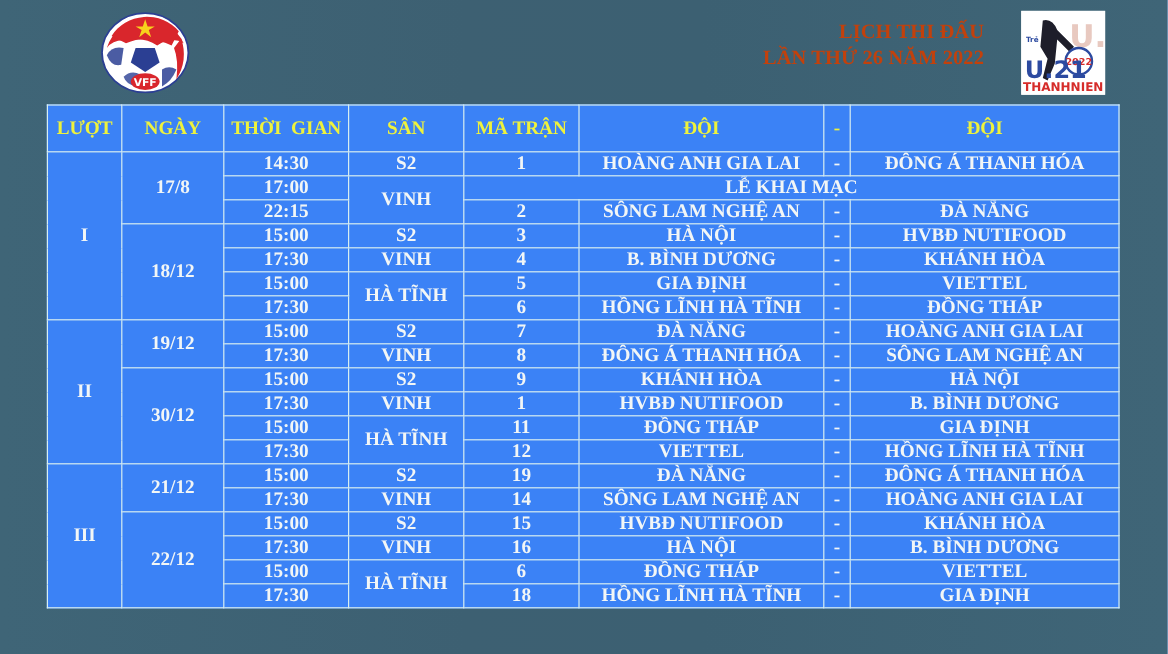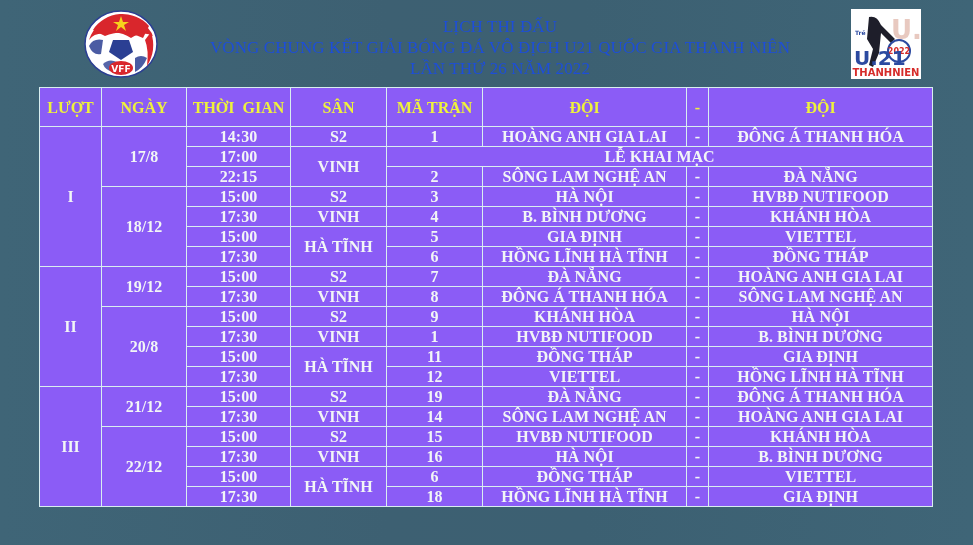--- a/index.html
+++ b/index.html
@@ -2,31 +2,31 @@
 <html><head>
 <meta charset="utf-8">
 <style>
   html, body { margin:0; padding:0; }
   body {
     width:973px; height:545px; overflow:hidden; position:relative;
     background: linear-gradient(90deg, #3f6577 0%, #3d6072 40%, #3c6072 60%, #3f6577 100%);
     font-family: "Liberation Serif", "DejaVu Serif", serif;
   }
   .title-block {
-    position:absolute; left:180px; top:16px; width:640px; text-align:center;
-    color:#1d4ed8; font-weight:normal; font-size:17px; line-height:21px;
+    position:absolute; left:180px; top:16px; width:640px; text-align:right;
+    color:#c2410c; font-weight:bold; font-size:17px; line-height:21px;
     letter-spacing:0.1px;
   }
   .title-block div { white-space:nowrap; }
   .logo-vff { position:absolute; left:83px; top:10px; width:76px; height:68px; }
   .logo-u21 { position:absolute; left:851px; top:9px; width:70px; height:70px; background:#ffffff; }
   table.sched {
     position:absolute; left:39px; top:87px; width:893px;
     border-collapse:collapse; table-layout:fixed;
-    background:#8b5cf6;
+    background:#3b82f6;
   }
   table.sched td, table.sched th {
     border:1.5px solid #d8eef0;
     padding:0; text-align:center; vertical-align:middle;
     color:#f2f6f6; font-weight:bold; font-size:16px; line-height:17px;
     white-space:nowrap; overflow:hidden;
   }
   table.sched th { color:#eef23c; height:38px; font-size:16px; }
   table.sched td { height:19px; }
   .big { font-size:17px;font-family:Liberation Serif, serif; }
@@ -44,21 +44,20 @@
   <polygon points="30,30 46,30 50,42 38,50 26,42" fill="#2b3f93"></polygon>
   <path d="M6,36 Q10,28 20,30 L18,44 Q10,46 6,36 Z" fill="#2b3f93" opacity="0.85"></path>
   <path d="M52,48 Q58,44 64,48 Q60,58 52,62 Z" fill="#2b3f93" opacity="0.85"></path>
   <path d="M20,54 Q26,48 34,52 L30,62 Q22,60 20,54 Z" fill="#2b3f93" opacity="0.8"></path>
   <ellipse cx="38" cy="58" rx="12" ry="7" fill="#d9262c"></ellipse>
   <text x="38" y="61.5" text-anchor="middle" font-family="DejaVu Sans, sans-serif" font-size="9" font-weight="bold" fill="#ffffff">VFF</text>
 </svg>
 
 <div class="title-block">
   <div>LỊCH THI ĐẤU</div>
-  <div>VÒNG CHUNG KẾT  GIẢI BÓNG ĐÁ VÔ ĐỊCH U21 QUỐC GIA THANH NIÊN</div>
   <div>LẦN THỨ 26 NĂM 2022</div>
 </div>
 
 <svg class="logo-u21" viewBox="0 0 70 70">
   <rect x="0" y="0" width="70" height="70" fill="#ffffff"></rect>
   <text x="40" y="30" font-family="DejaVu Sans, sans-serif" font-size="26" font-weight="bold" fill="#e8c9c0">U.21</text>
   <path d="M18,8 Q26,6 30,16 L44,30 L40,34 L30,24 L28,44 L22,58 L18,56 L22,40 L16,30 Z" fill="#1e1e2a"></path>
   <circle cx="48" cy="42" r="11" fill="none" stroke="#2c4aa0" stroke-width="2"></circle>
   <text x="48" y="45" text-anchor="middle" font-family="DejaVu Sans, sans-serif" font-size="8" font-weight="bold" fill="#d62c2a">2022</text>
   <text x="4" y="26" font-family="DejaVu Sans, sans-serif" font-size="6" font-weight="bold" fill="#2c4aa0">Trẻ</text>
@@ -158,21 +157,21 @@
     </tr>
     <tr>
       <td>17:30</td>
       <td>VINH</td>
       <td>8</td>
       <td class="big">ĐÔNG Á THANH HÓA</td>
       <td class="dash">-</td>
       <td class="big">SÔNG LAM NGHỆ AN</td>
     </tr>
     <tr>
-      <td rowspan="4" class="big">20/8</td>
+      <td rowspan="4" class="big">30/12</td>
       <td>15:00</td>
       <td>S2</td>
       <td>9</td>
       <td class="big">KHÁNH HÒA</td>
       <td class="dash">-</td>
       <td class="big">HÀ NỘI</td>
     </tr>
     <tr>
       <td>17:30</td>
       <td>VINH</td>

